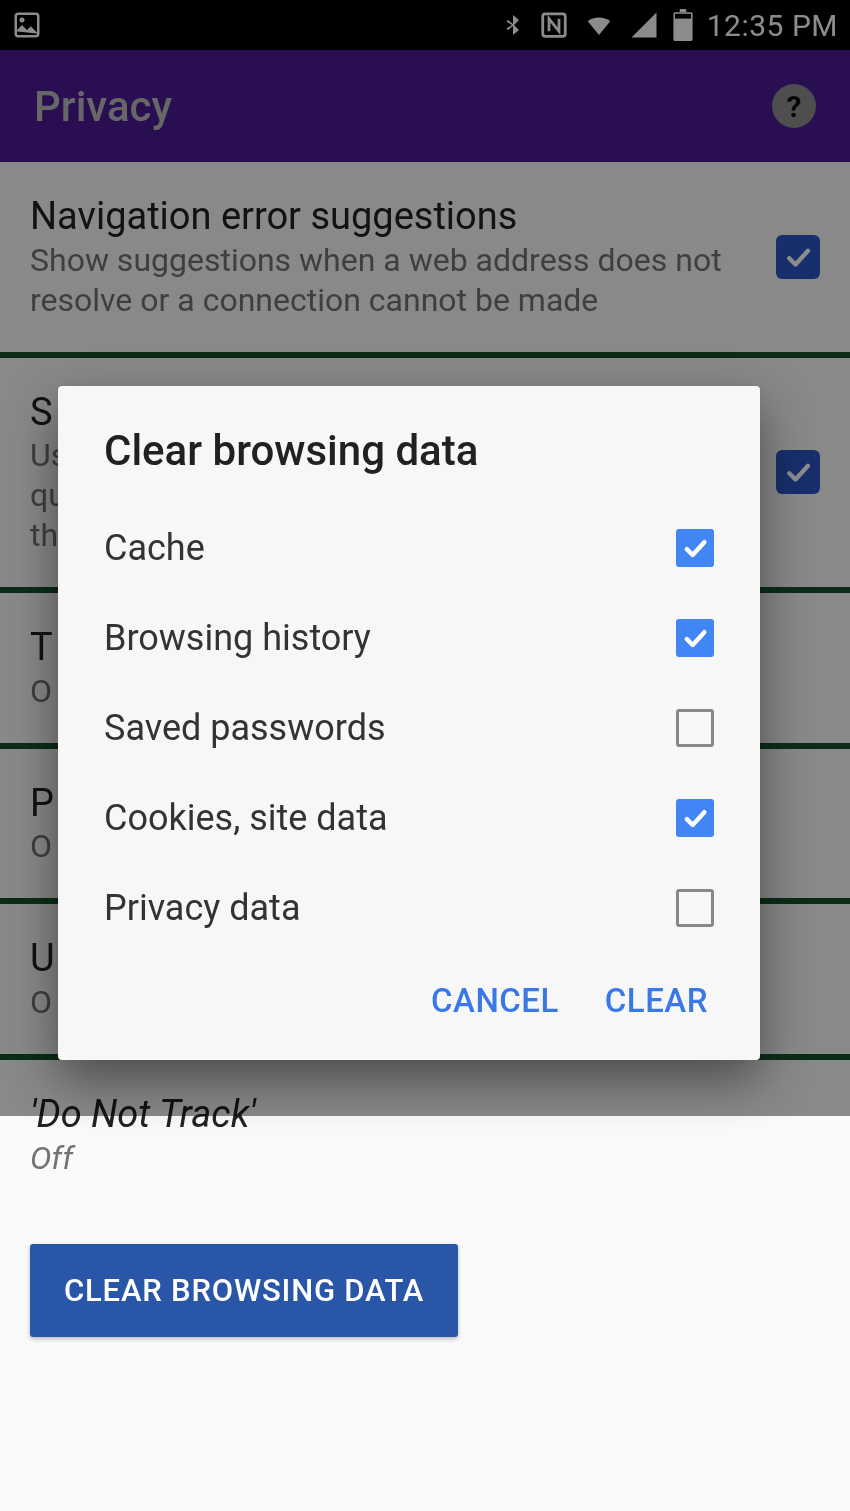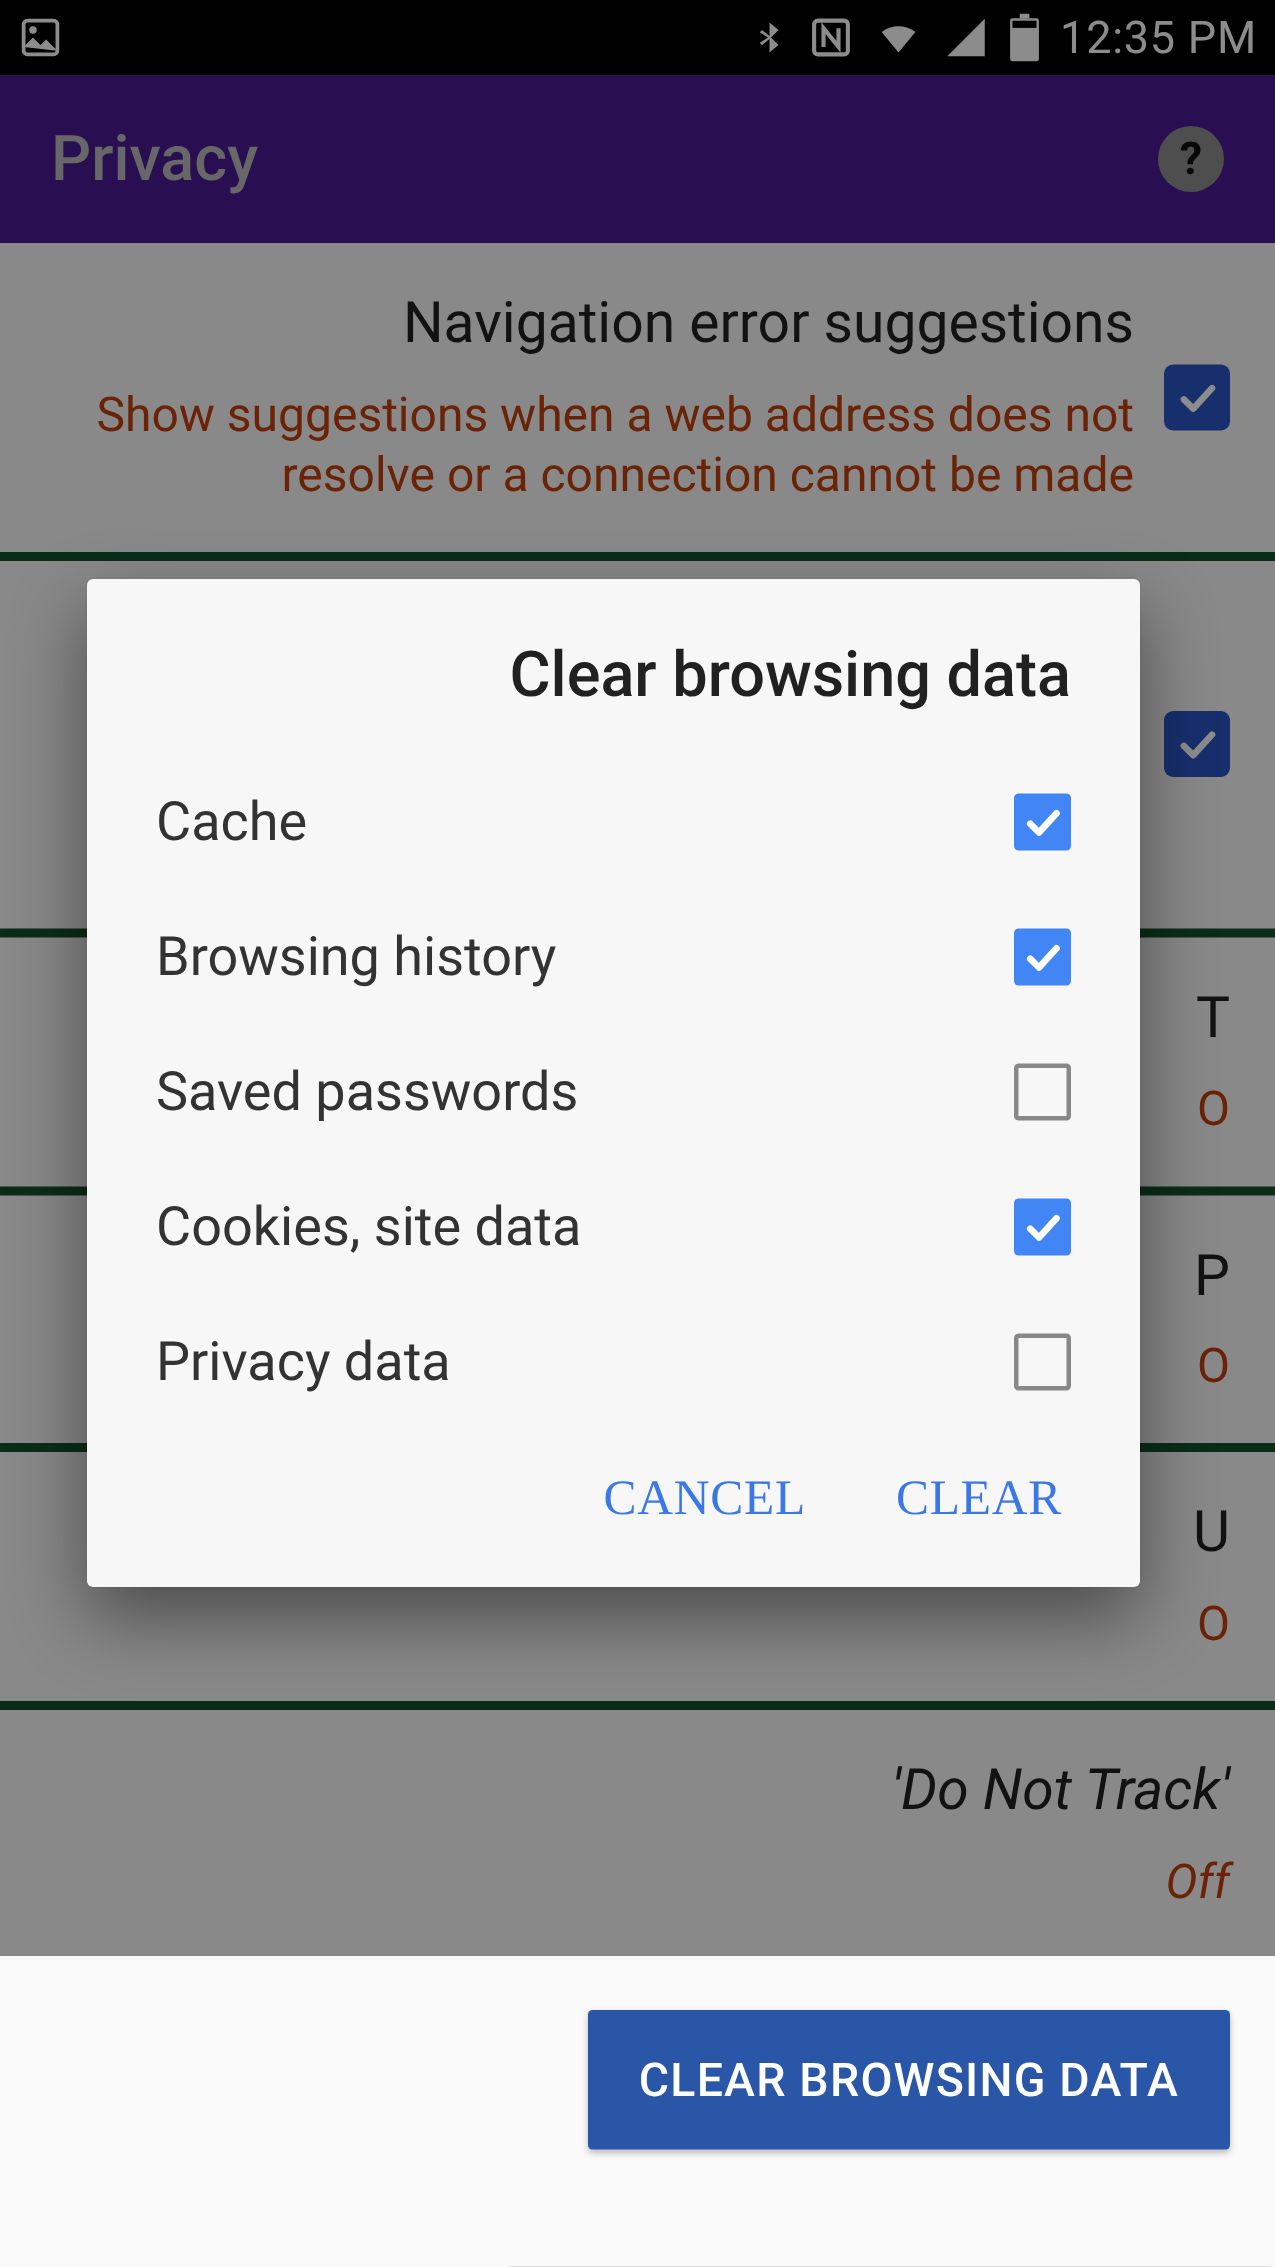--- a/index.html
+++ b/index.html
@@ -1,51 +1,51 @@
 <!DOCTYPE html>
 <html><head>
 <meta charset="utf-8">
 <style>
   * { box-sizing: border-box; margin: 0; padding: 0; }
   html, body { width: 850px; height: 1511px; font-family: Roboto, "Helvetica Neue", Arial, sans-serif; background: #fafafa; overflow: hidden; }
-  .screen { position: relative; width: 850px; height: 1304px; background: #fafafa; text-align: right; }
+  .screen { position: relative; width: 850px; height: 1116px; background: #fafafa; }
 
   
   .statusbar { height: 50px; background: #000; color: #fff; display: flex; align-items: center; justify-content: space-between; padding: 0 12px; }
   .statusbar-left, .statusbar-right { display: flex; align-items: center; gap: 14px; }
   .statusbar .clock { font-size: 30px; letter-spacing: 0.5px; font-weight: 400; }
   .sb-icon { display: inline-flex; align-items: center; justify-content: center; }
   .sb-icon svg { display: block; }
 
   
   .appbar { height: 112px; background: #4c1d95; color: #d8d8d8; display: flex; align-items: center; justify-content: space-between; padding: 0 34px 0 34px; }
   .appbar-title { font-size: 42px; font-weight: 500; color: #bcbcbc; }
   .help-btn { width: 44px; height: 44px; border-radius: 50%; background: #8e8e8e; display: flex; align-items: center; justify-content: center; color: #0e0e0e; font-weight: 700; font-size: 30px; }
 
   
   .settings { }
   .setting-row { padding: 32px 30px 32px 30px; border-bottom: 6px solid #14532d; display: flex; align-items: center; gap: 20px; }
   .setting-text { flex: 1; }
   .setting-title { font-size: 38px; color: #222; line-height: 1.2; }
-  .setting-sub { font-size: 32px; color: #c2410c; margin-top: 16px; line-height: 1.25; }
+  .setting-sub { font-size: 32px; color: #737373; margin-top: 0; line-height: 1.25; }
   .row-check { width: 44px; height: 44px; border-radius: 6px; background: #2a56c6; display:flex; align-items:center; justify-content:center; flex: 0 0 44px; }
   .row-check svg { display:block; }
 
   .primary-btn { margin: 34px 30px; display: inline-block; background: #2a56a8; color: #fff; font-size: 31px; font-weight: 500; letter-spacing: 0.8px; padding: 28px 34px; border-radius: 3px; box-shadow: 0 2px 4px rgba(0,0,0,0.25); }
 
   
   .scrim { position: absolute; inset: 0; background: rgba(0,0,0,0.45); }
   .dialog { position: absolute; left: 58px; top: 386px; width: 702px; background: #f7f7f7; border-radius: 4px; box-shadow: 0 20px 50px rgba(0,0,0,0.45), 0 0 0 1px rgba(0,0,0,0.02); padding: 40px 46px 18px 46px; }
   .dialog-title { font-size: 42px; font-weight: 500; color: #212121; margin-bottom: 28px; }
   .dlg-row { display: flex; align-items: center; justify-content: space-between; padding: 24px 0; }
   .dlg-label { font-size: 36px; color: #333; }
   .cb { width: 38px; height: 38px; border: 3px solid #888; border-radius: 3px; display:flex; align-items:center; justify-content:center; }
   .cb.checked { background: #4285f4; border-color: #4285f4; }
   .cb svg { display:block; }
-  .dlg-actions { display:flex; justify-content:flex-end; gap: 60px; padding: 28px 6px 22px 0; font-family: Liberation Serif, serif; }
+  .dlg-actions { display:flex; justify-content:flex-end; gap: 46px; padding: 28px 6px 22px 0; }
   .dlg-btn { font-size: 33px; font-weight: 500; color: #3b78e7; letter-spacing: 0.5px; }
 
 </style>
 </head>
 <body>
 
 <div class="screen">
 
   <div class="statusbar">
     <div class="statusbar-left">

